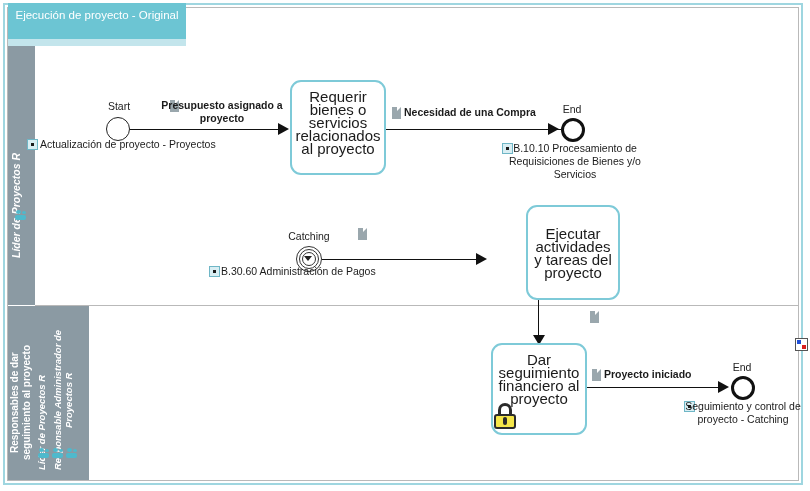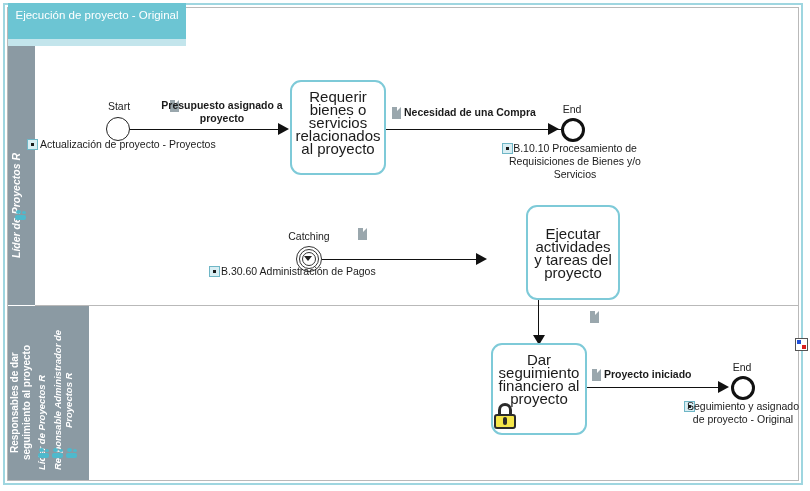--- a/index.html
+++ b/index.html
@@ -225,21 +225,21 @@
   <div class="line-h" style="left:587px;top:387px;width:136px;"></div>
   <div class="arrow-r" style="left:718px;top:381px;"></div>
 
   <div class="doc-ico" style="left:592px;top:369px;"></div>
   <div class="txt txt-b" style="left:604px;top:368px;width:120px;">Proyecto iniciado</div>
 
   <div class="ev-name" style="left:716px;top:361px;width:52px;">End</div>
   <div class="ev ev-end" style="left:731px;top:376px;width:24px;height:24px;"></div>
 
   <div class="sub-ico" style="left:684px;top:401px;"></div>
-  <div class="txt txt-c" style="left:680px;top:400px;width:126px;">Seguimiento y asignado de proyecto - Original</div>
+  <div class="txt txt-c" style="left:680px;top:400px;width:126px;">Seguimiento y control de proyecto - Catching</div>
 
   <div class="corner">
     <i class="c1"></i>
       <i class="c2"></i>
       <i class="c3"></i>
       <i class="c4"></i>
   </div>
 
 </div>
 

